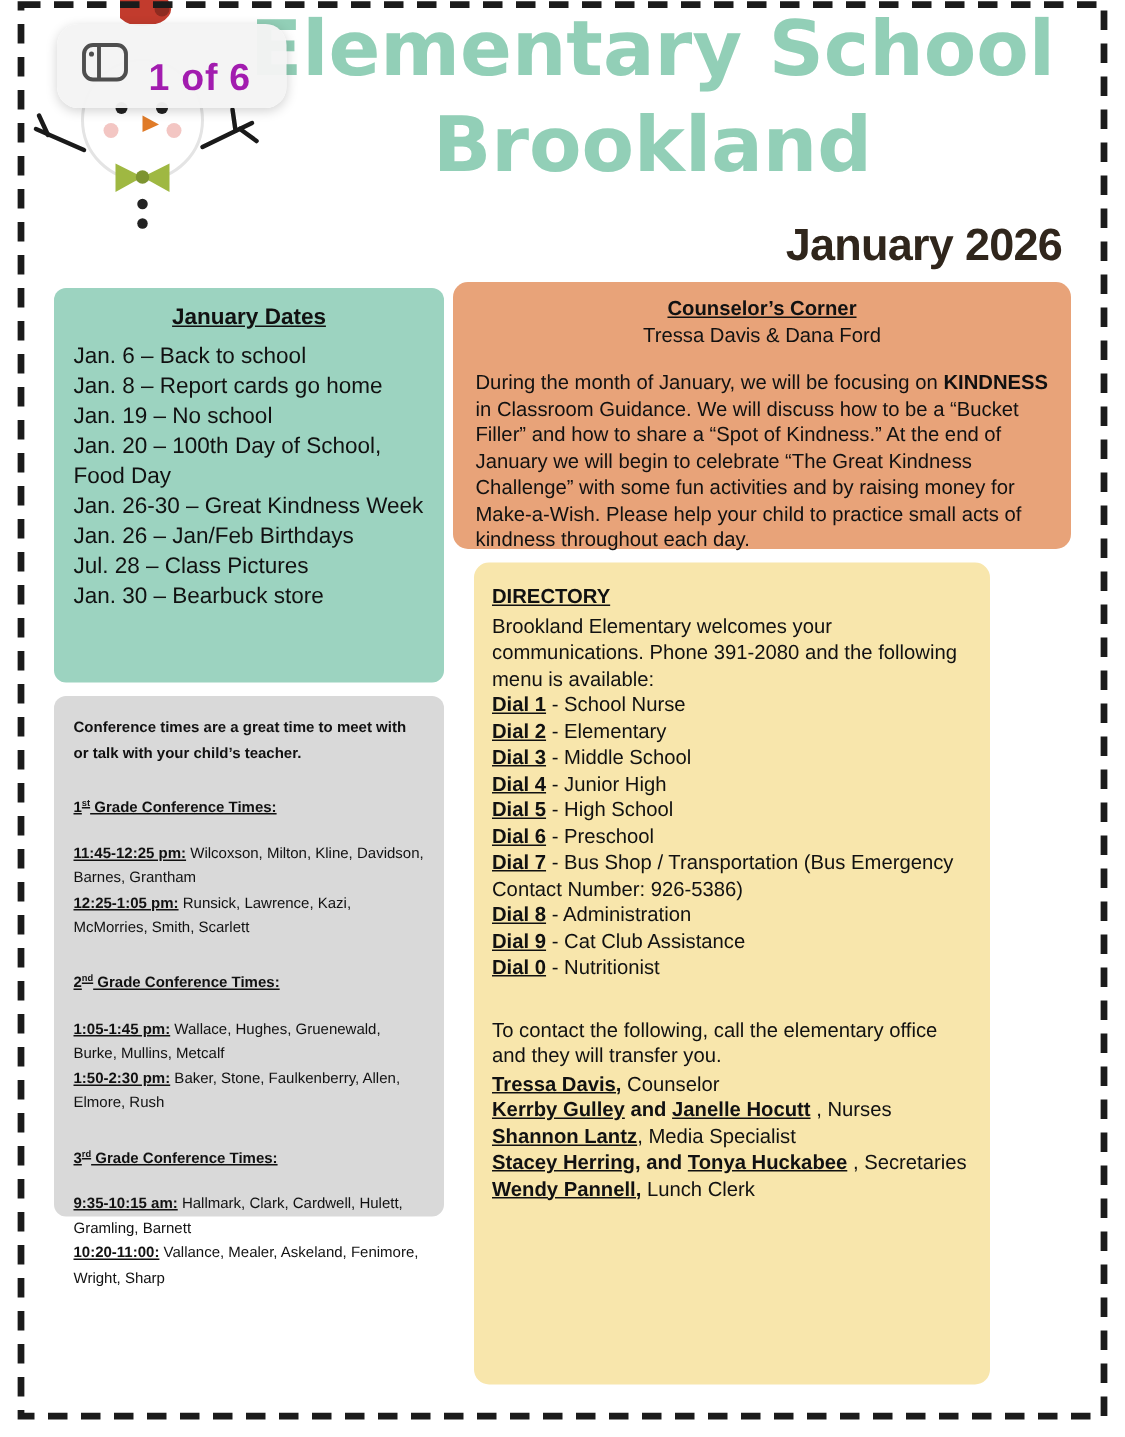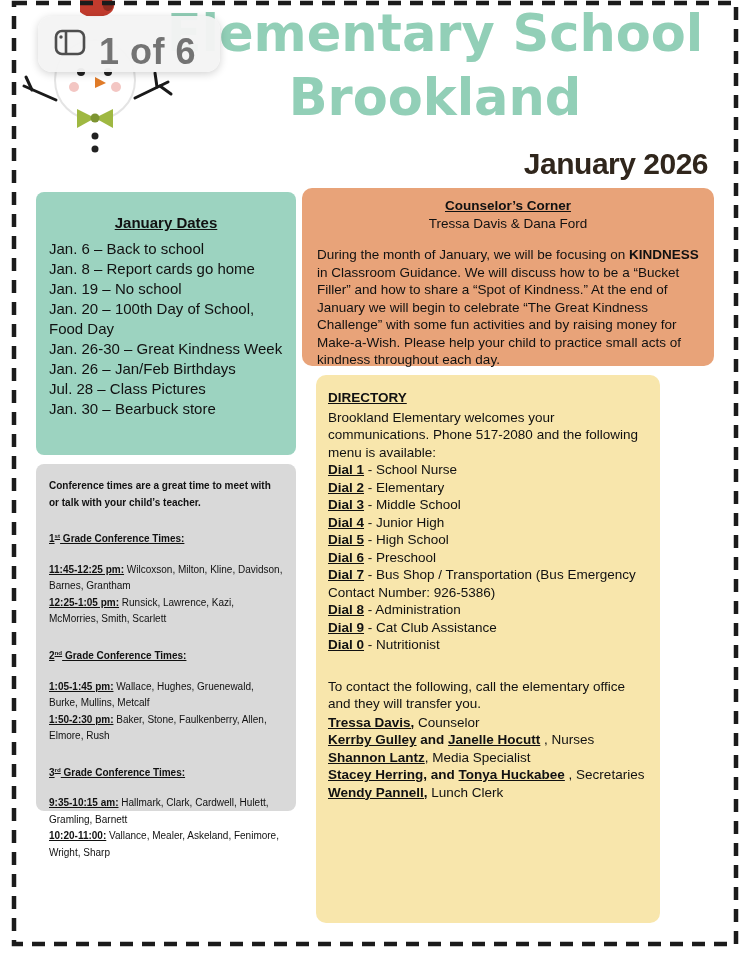--- a/index.html
+++ b/index.html
@@ -14,37 +14,37 @@
   .stitch { position:absolute; left:0; top:0; z-index:3; pointer-events:none; }
 
   .snowman { position:absolute; left:8px; top:0; z-index:1; }
 
   .pager {
     position:absolute; left:38px; top:16px; height:56px;
     padding:0 24px 0 16px; background:rgba(244,244,244,0.96);
     border-radius:14px; display:flex; align-items:center; gap:13px;
     z-index:2; box-shadow:0 2px 8px rgba(0,0,0,0.18);
   }
-  .pager-label { font-size:36px; color:#737373; font-weight:600; letter-spacing:0.5px;margin-top:16px; }
+  .pager-label { font-size:25px; color:#a21caf; font-weight:600; letter-spacing:0.5px;margin-top:16px; }
 
   .title {
     position:absolute; left:135px; top:2px; width:600px; text-align:center;
     font-family:"DejaVu Sans", sans-serif; font-weight:700;
     font-size:51px; line-height:64px; color:#92cfb7; letter-spacing:0px; z-index:0;
   }
   .issue-date {
     position:absolute; top:147px; right:42px;
     font-size:30px; font-weight:700; color:#30261c; letter-spacing:-0.5px;
   }
 
   .box { position:absolute; border-radius:8px; }
 
   .dates-box {
     left:36px; top:192px; width:260px; height:263px;
-    background:#9cd3c0; padding:21px 13px;
+    background:#9cd3c0; padding:10px 13px;
     font-size:15px; line-height:20px;
   }
   .dates-title { font-weight:700; text-decoration:underline; text-align:center; margin-bottom:6px; }
 
   .conf-box {
     left:36px; top:464px; width:260px; height:347px;
     background:#d9d9d9; padding:14px 13px;
     font-size:10px; line-height:16.5px;
   }
   .conf-intro { font-weight:700; margin-bottom:17px; }
@@ -162,21 +162,21 @@
   </div>
 
   <div class="box counselor-box">
     <div class="counselor-title">Counselor’s Corner</div>
     <div class="counselor-subtitle">Tressa Davis &amp; Dana Ford</div>
     <p><span>During the month of January, we will be focusing on </span><span class="b">KINDNESS</span><span> in Classroom Guidance.  We will discuss how to be a “Bucket Filler” and how to share a “Spot of Kindness.”   At the end of January we will begin to celebrate “The Great Kindness Challenge” with some fun activities and by raising money for Make-a-Wish.   Please help your child to practice small acts of kindness throughout each day.</span></p>
   </div>
 
   <div class="box directory-box">
     <div class="dir-title">DIRECTORY</div>
-    <p>Brookland Elementary welcomes your communications. Phone 517-2080 and the following menu is available:</p>
+    <p>Brookland Elementary welcomes your communications. Phone 391-2080 and the following menu is available:</p>
     <div><span class="bu">Dial 1</span><span> - School Nurse</span></div>
     <div><span class="bu">Dial 2</span><span> - Elementary</span></div>
     <div><span class="bu">Dial 3</span><span> - Middle School</span></div>
     <div><span class="bu">Dial 4</span><span> - Junior High</span></div>
     <div><span class="bu">Dial 5</span><span> - High School</span></div>
     <div><span class="bu">Dial 6</span><span> - Preschool</span></div>
     <div><span class="bu">Dial 7</span><span> - Bus Shop / Transportation (Bus Emergency Contact Number:  926-5386)</span></div>
     <div><span class="bu">Dial 8</span><span> - Administration</span></div>
     <div><span class="bu">Dial 9</span><span> - Cat Club Assistance</span></div>
     <div><span class="bu">Dial 0</span><span> - Nutritionist</span></div>

